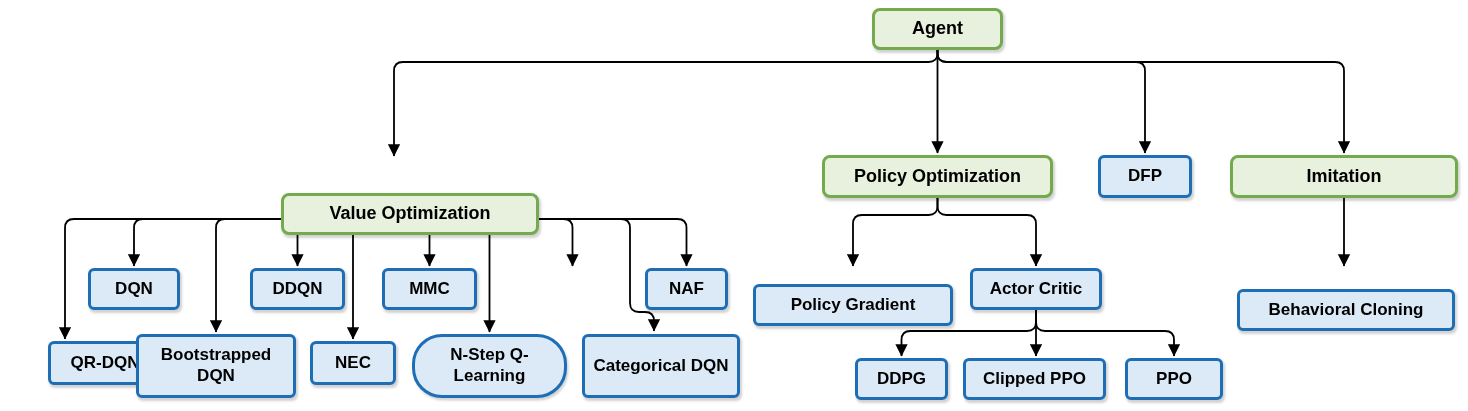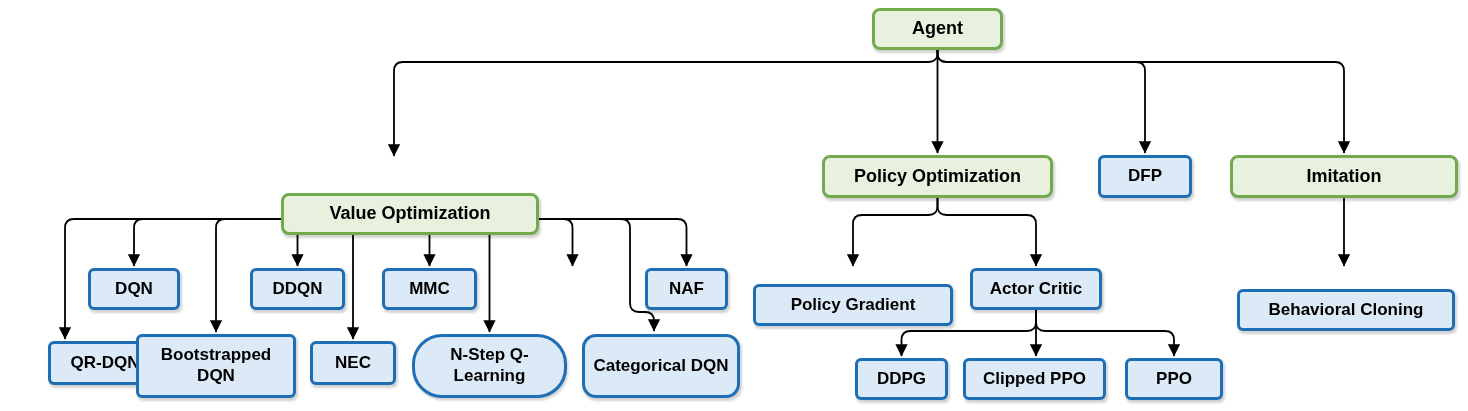--- a/index.html
+++ b/index.html
@@ -82,20 +82,20 @@
     <div class="node green" style="left: 822px; top: 155px; width: 231px; height: 43px;">Policy Optimization</div>
     <div class="node green" style="left: 1230px; top: 155px; width: 228px; height: 43px;">Imitation</div>
     <div class="node blue" style="left: 88px; top: 268px; width: 92px; height: 42px;">DQN</div>
     <div class="node blue" style="left: 250px; top: 268px; width: 95px; height: 42px; text-align: center;">DDQN</div>
     <div class="node blue" style="left: 382px; top: 268px; width: 95px; height: 42px;">MMC</div>
     <div class="node blue" style="left: 645px; top: 268px; width: 83px; height: 42px;">NAF</div>
     <div class="node blue" style="left: 8px; top: 341px; width: 114px; height: 44px; margin-left: 40px;">QR-DQN</div>
     <div class="node blue" style="left: 136px; top: 334px; width: 160px; height: 64px;">Bootstrapped DQN</div>
     <div class="node blue" style="left: 310px; top: 341px; width: 86px; height: 44px;">NEC</div>
     <div class="node blue" style="left: 412px; top: 334px; width: 155px; height: 64px; border-radius: 30px;">N-Step Q-Learning</div>
-    <div class="node blue" style="left: 582px; top: 334px; width: 158px; height: 64px; border-radius: 14px;">Categorical DQN</div>
+    <div class="node blue" style="left: 582px; top: 334px; width: 158px; height: 64px;">Categorical DQN</div>
     <div class="node blue" style="left: 753px; top: 284px; width: 200px; height: 42px;">Policy Gradient</div>
     <div class="node blue" style="left: 970px; top: 268px; width: 132px; height: 42px;">Actor Critic</div>
     <div class="node blue" style="left: 1237px; top: 268px; width: 218px; height: 42px; margin-top: 21px;">Behavioral Cloning</div>
     <div class="node blue" style="left: 855px; top: 358px; width: 93px; height: 42px;">DDPG</div>
     <div class="node blue" style="left: 963px; top: 358px; width: 143px; height: 42px;">Clipped PPO</div>
     <div class="node blue" style="left: 1125px; top: 358px; width: 98px; height: 42px;">PPO</div>
   </div>
 
 </body></html>

